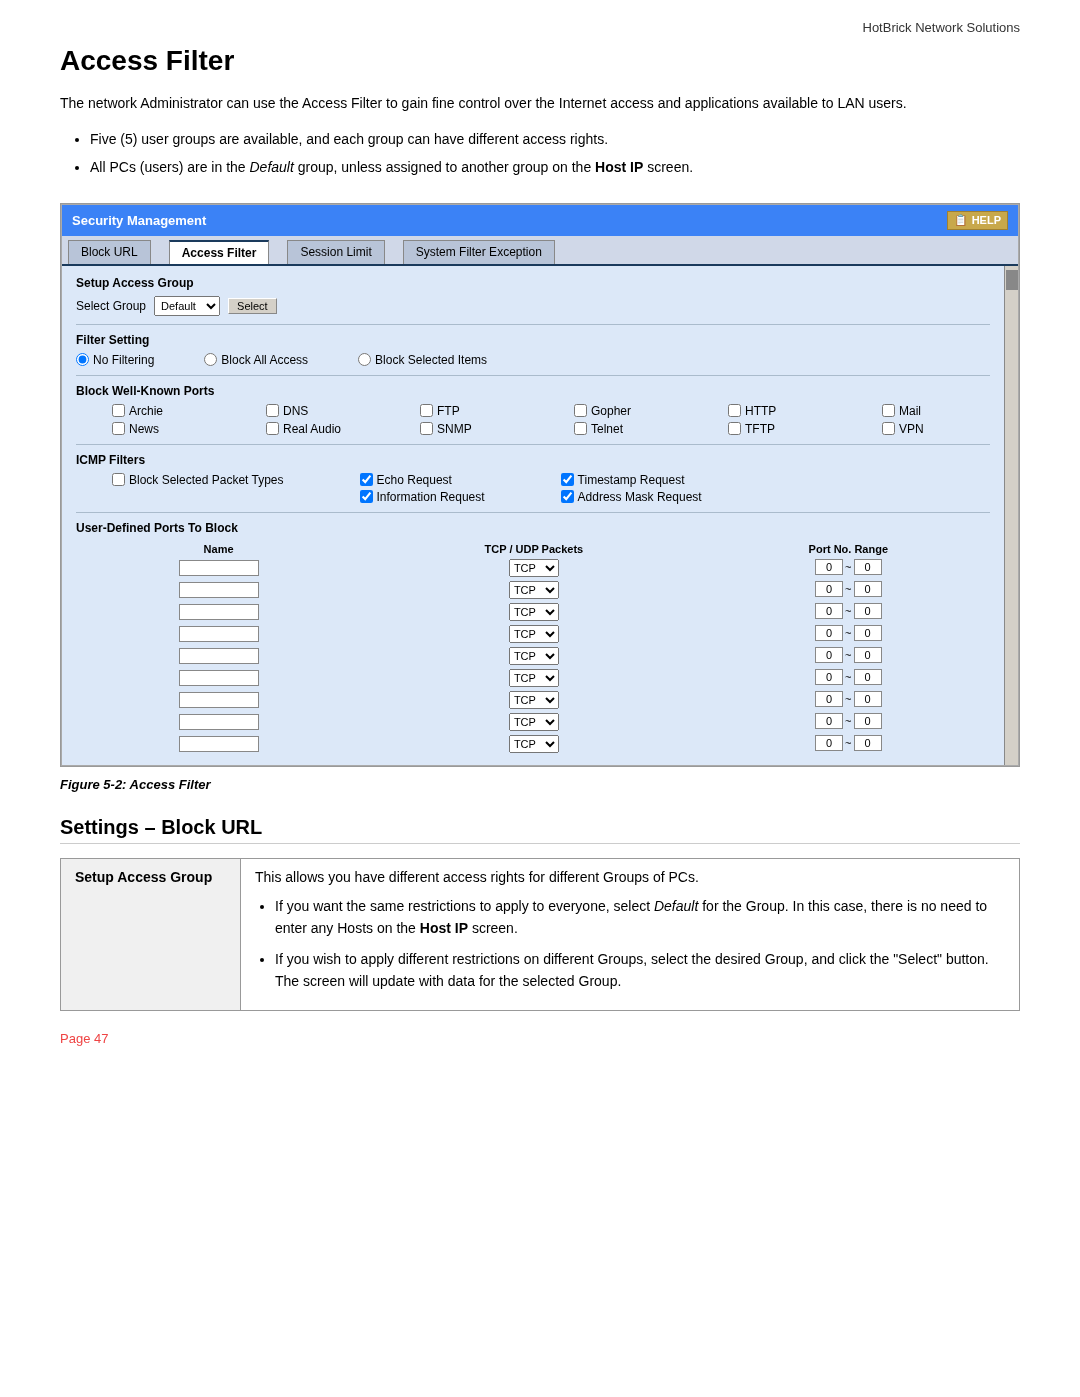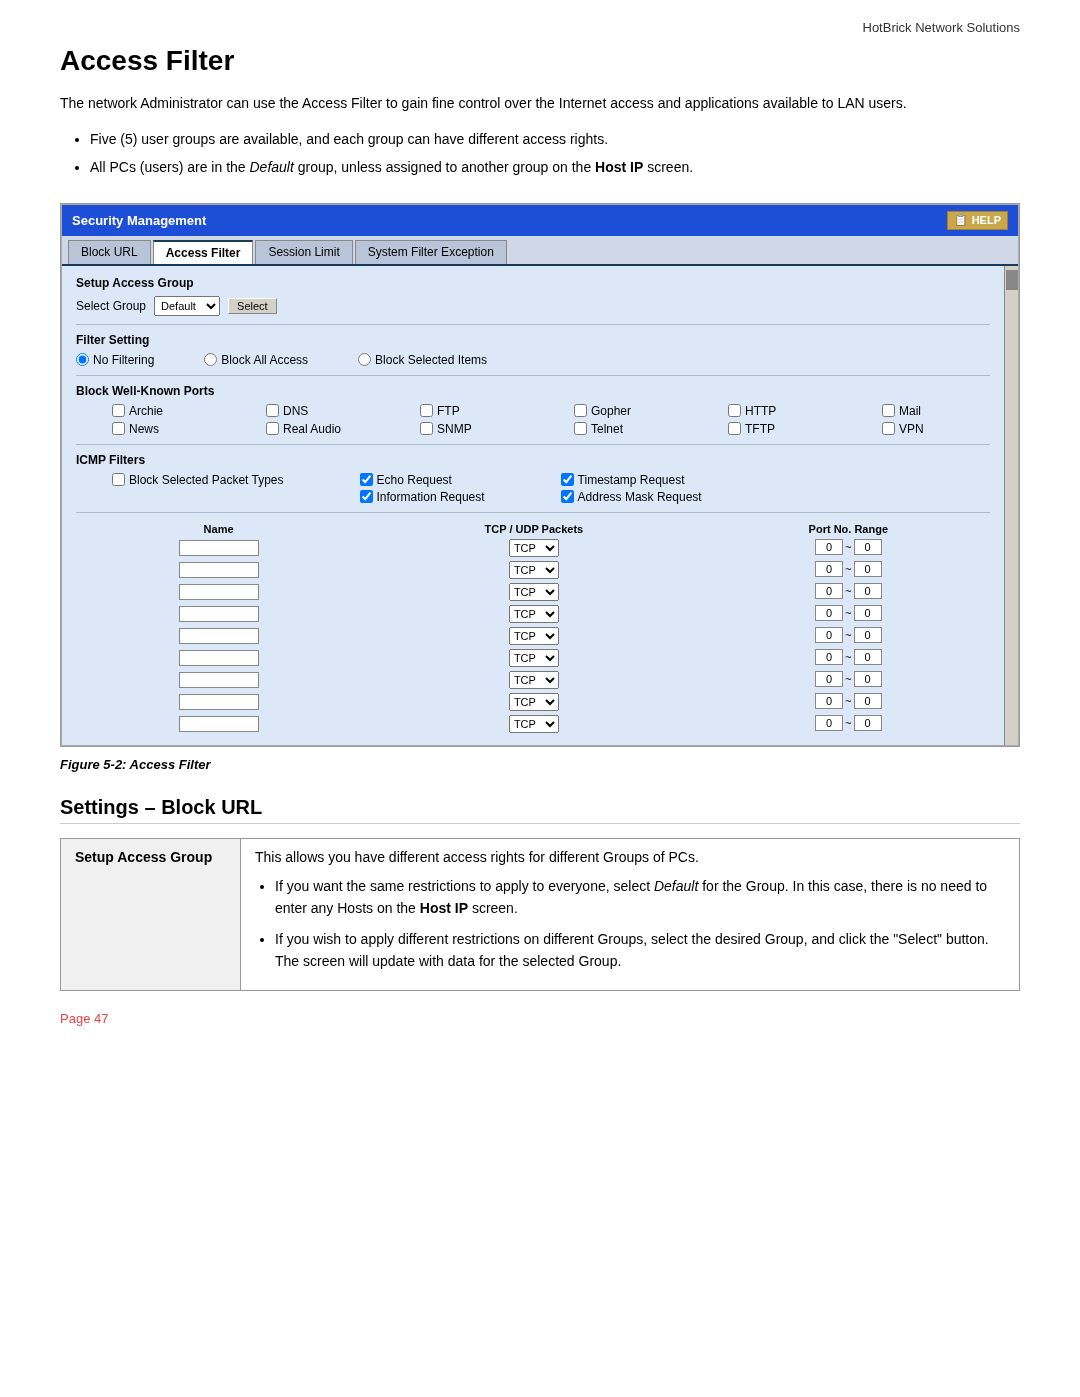--- a/index.html
+++ b/index.html
@@ -41,21 +41,21 @@
       border: 1px solid #999;
       margin-bottom: 10px;
       overflow: hidden;
     }
     
     .security-panel {
       background: #fff;
       border: 1px solid #aaa;
     }
     .security-header {
-      background: #1d4ed8;
+      background: #3b82f6;
       color: #fff;
       padding: 6px 10px;
       display: flex;
       justify-content: space-between;
       align-items: center;
       font-size: 13px;
       font-weight: bold;
     }
     .help-btn {
       background: #c8a84b;
@@ -67,21 +67,21 @@
       display: flex;
       align-items: center;
       gap: 4px;
       cursor: pointer;
     }
     .tabs-row {
       background: #d0d8e8;
       display: flex;
       border-bottom: 2px solid #1a3a5c;
       padding: 4px 6px 0 6px;
-      gap: 2px;
+      gap: 18px;
     }
     .tab {
       padding: 4px 12px;
       font-size: 12px;
       border: 1px solid #888;
       border-bottom: none;
       background: #b8c4d8;
       cursor: pointer;
       color: #000;
     }
@@ -397,20 +397,21 @@
                 </label>
                 <label class="checkbox-item">
                   <input type="checkbox" checked="" style="">
                   <span>Address Mask Request</span>
                 </label>
               </div>
             </div>
           </div>
           <hr class="divider">
 
+          <div class="section-title">User-Defined Ports To Block</div>
           <table class="user-defined-table">
             <thead>
               <tr>
                 <th style="text-align:center;">Name</th>
                 <th style="text-align:center;">TCP / UDP Packets</th>
                 <th style="text-align:center;">Port No. Range</th>
               </tr>
             </thead>
             <tbody id="user-defined-tbody">
             <tr>

